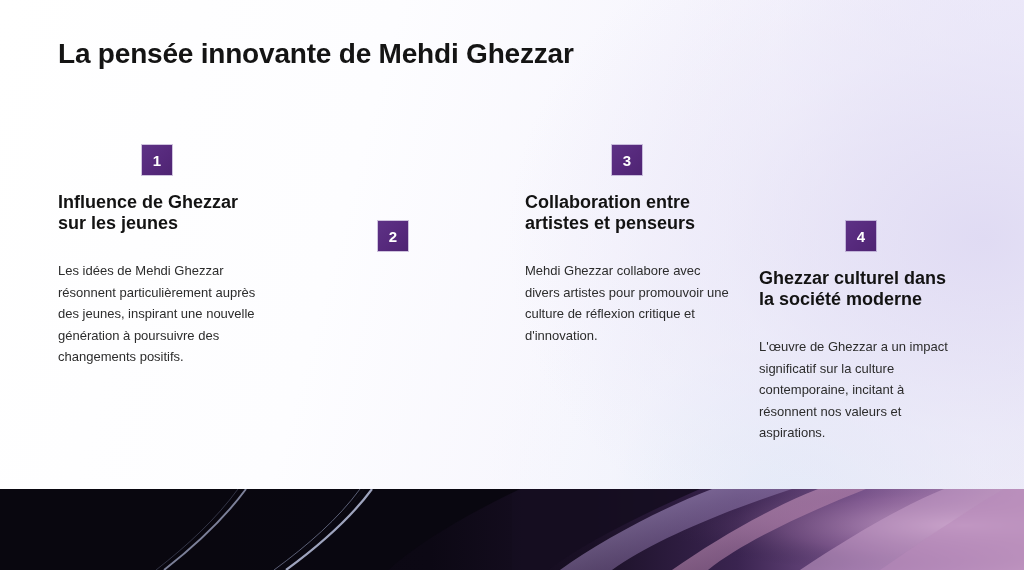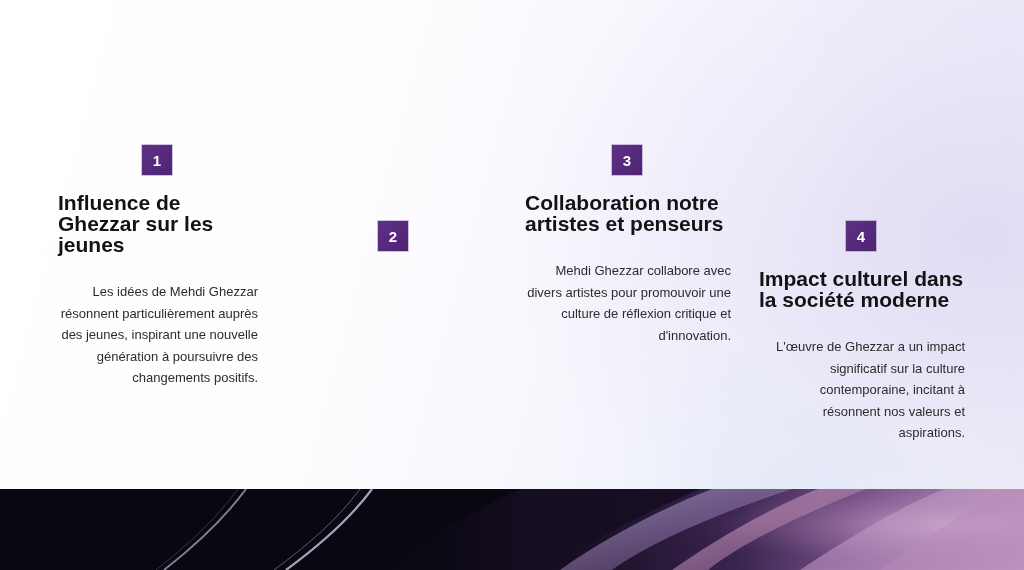--- a/index.html
+++ b/index.html
@@ -69,74 +69,74 @@
     justify-content: center;
     box-shadow: 0 0 0 1px rgba(120,90,160,0.35);
     margin-left: 84px;
     margin-bottom: 17px;
   }
   .col-1 .badge,
   .col-3 .badge { margin-left: 87px; }
   .col-2 .badge { margin-left: 87px; }
 
   .card-heading {
-    font-size: 21px;
+    font-size: 18px;
     font-weight: bold;
     color: #131313;
     line-height: 21px;
     margin: 0 0 26px 0;
   }
 
   .card-body {
     font-size: 13px;
     color: #2c2c2c;
     line-height: 21.5px;
     margin: 0;
-    text-align: right;
   }
 
   
   .band {
     position: absolute;
     left: 0;
     top: 489px;
     width: 1024px;
     height: 81px;
     overflow: hidden;
     background: #0a0710;
   }
   .band-svg { display: block; width: 1024px; height: 81px; }
 </style>
 </head>
 <body>
 
 <div class="slide">
 
+  <div class="title">La pensée innovante de Mehdi Ghezzar</div>
 
   <div class="columns">
 
     <div class="col col-0">
       <div class="badge">1</div>
       <h2 class="card-heading">Influence de Ghezzar sur les jeunes</h2>
       <p class="card-body">Les idées de Mehdi Ghezzar résonnent particulièrement auprès des jeunes, inspirant une nouvelle génération à poursuivre des changements positifs.</p>
     </div>
 
     <div class="col col-1">
       <div class="badge">2</div>
     </div>
 
     <div class="col col-2">
       <div class="badge">3</div>
-      <h2 class="card-heading">Collaboration notre artistes et penseurs</h2>
+      <h2 class="card-heading">Collaboration entre artistes et penseurs</h2>
       <p class="card-body">Mehdi Ghezzar collabore avec divers artistes pour promouvoir une culture de réflexion critique et d'innovation.</p>
     </div>
 
     <div class="col col-3">
       <div class="badge">4</div>
-      <h2 class="card-heading">Impact culturel dans la société moderne</h2>
+      <h2 class="card-heading">Ghezzar culturel dans la société moderne</h2>
       <p class="card-body">L'œuvre de Ghezzar a un impact significatif sur la culture contemporaine, incitant à résonnent nos valeurs et aspirations.</p>
     </div>
 
   </div>
 
   <div class="band">
     <svg class="band-svg" viewBox="0 0 1024 81" preserveAspectRatio="none">
       <defs>
         <linearGradient id="bandBase" x1="0" y1="0" x2="1" y2="0">
           <stop offset="0%" stop-color="#090610"></stop>

